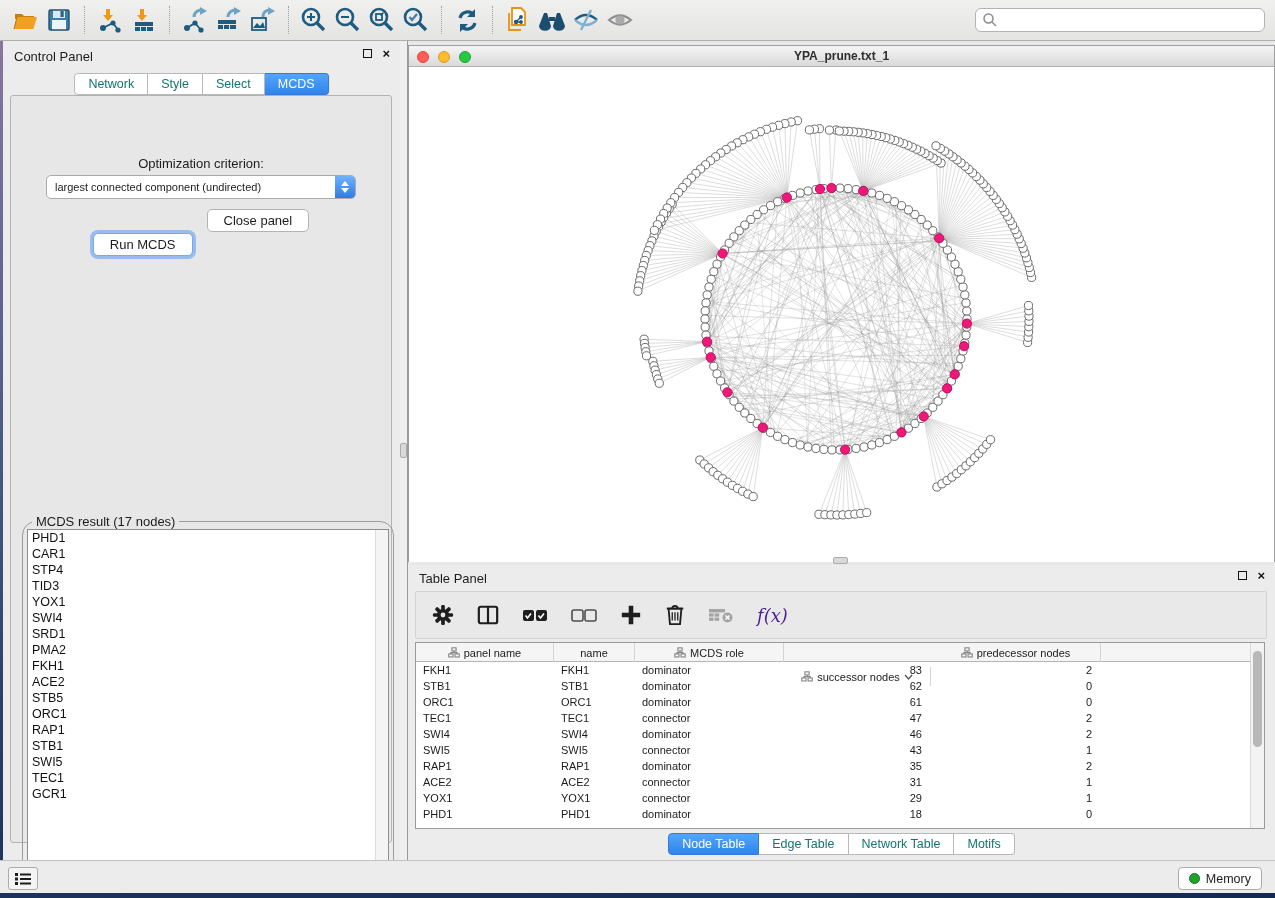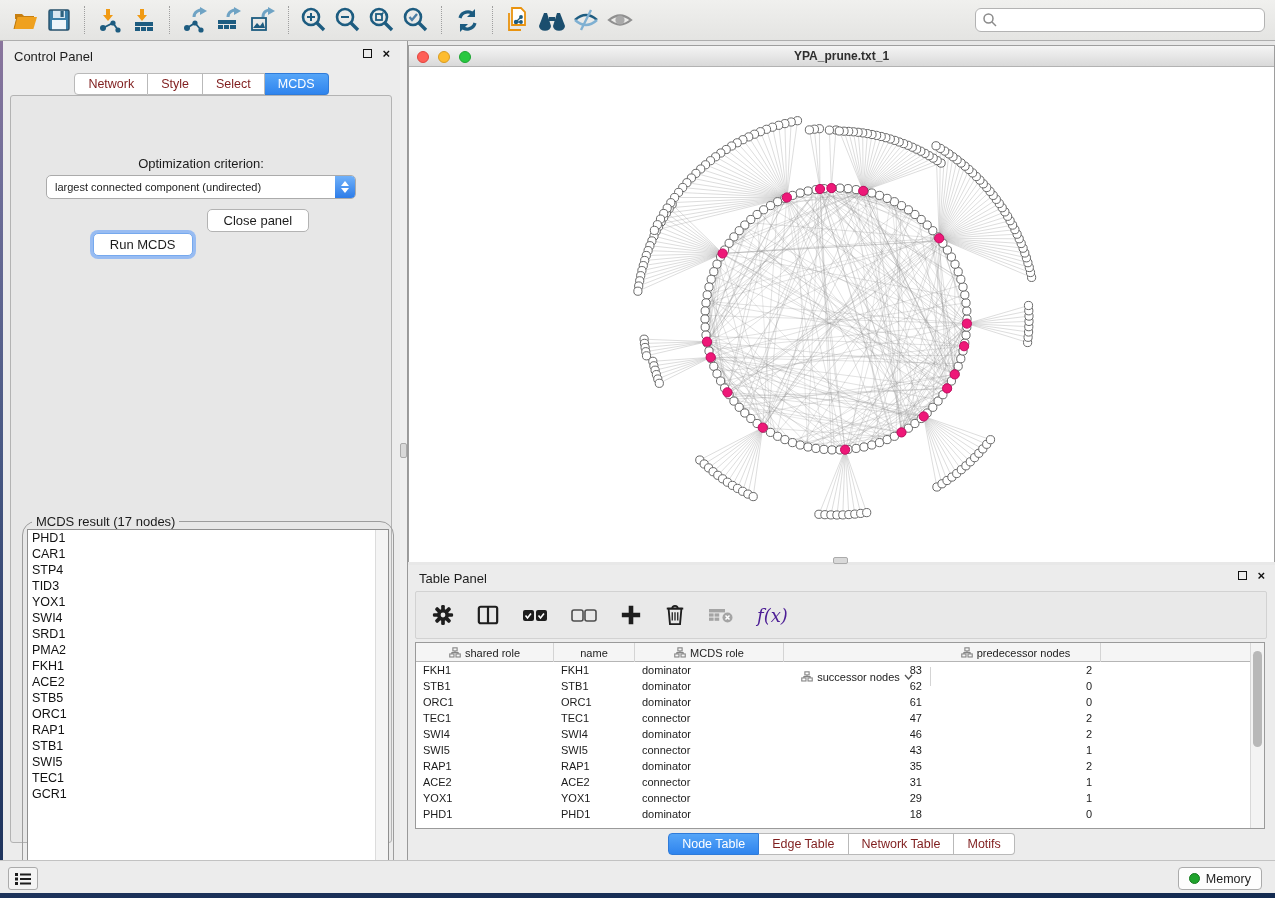--- a/index.html
+++ b/index.html
@@ -23,21 +23,21 @@
   
   .control-panel { left:3px; top:41px; width:397px; height:819px; background:#ececec; }
   .panel-head { position:absolute; left:0; top:0; width:100%; height:28px; }
   .panel-title { position:absolute; left:11px; top:8px; font-size:13px; color:#1d1d1d; }
   .wm-btns { position:absolute; right:10px; top:8px; display:flex; gap:10px; align-items:center; }
   .wm-float { width:9px; height:9px; border:1.5px solid #111; }
   .wm-close { font-size:13px; font-weight:bold; color:#111; line-height:9px; }
   .tab-row { position:absolute; left:0; right:0; display:flex; justify-content:center; }
   .cp-tabs { top:32px; }
   .tab { height:22px; padding:0 13px; display:flex; align-items:center; background:#fff;
-    border:1px solid #b9b9b9; border-left:none; font-size:12.5px; color:#7f1d1d; position:relative; z-index:2; }
+    border:1px solid #b9b9b9; border-left:none; font-size:12.5px; color:#0f766e; position:relative; z-index:2; }
   .tab:first-child { border-left:1px solid #b9b9b9; border-radius:4px 0 0 4px; }
   .tab:last-child { border-radius:0 4px 4px 0; }
   .tab.active { background:linear-gradient(#55a5f8,#2f84ee); border-color:#2f7bd9; color:#fff; }
   .cp-inner { position:absolute; left:7px; top:54px; width:382px; height:748px;
     background:#e7e7e7; border:1px solid #b3b3b3; border-radius:3px; }
   .opt-label { position:absolute; left:0; width:100%; top:60px; text-align:center; font-size:13px; }
   .dropdown { position:absolute; left:35px; top:79px; width:310px; height:24px; background:#fff;
     border:1px solid #ababab; border-radius:5px; display:flex; align-items:center; }
   .dropdown-text { flex:1; padding:0 8px; font-size:11px; white-space:nowrap; overflow:hidden; }
   .dropdown-stepper { width:20px; height:22px; border-radius:0 4px 4px 0;
@@ -1196,21 +1196,21 @@
         <div class="nt-header">
             <div class="nt-hcell" style="width: 138px;">
               <svg width="12" height="11" viewBox="0 0 14 13">
                 <g fill="none" stroke="#858585" stroke-width="1.3">
                   <rect x="4.5" y="1" width="5" height="3.6"></rect>
                   <rect x="0.8" y="8.2" width="5" height="3.6"></rect>
                   <rect x="8.2" y="8.2" width="5" height="3.6"></rect>
                   <path d="M7 4.6v2 M3.3 8.2v-1.6h7.4v1.6"></path>
                 </g>
               </svg>
-              <span>shared role</span>
+              <span>panel name</span>
             </div>
             <div class="nt-hcell" style="width: 81px;">
               <span>name</span>
             </div>
             <div class="nt-hcell" style="width: 149px;">
               <svg width="12" height="11" viewBox="0 0 14 13">
                 <g fill="none" stroke="#858585" stroke-width="1.3">
                   <rect x="4.5" y="1" width="5" height="3.6"></rect>
                   <rect x="0.8" y="8.2" width="5" height="3.6"></rect>
                   <rect x="8.2" y="8.2" width="5" height="3.6"></rect>

